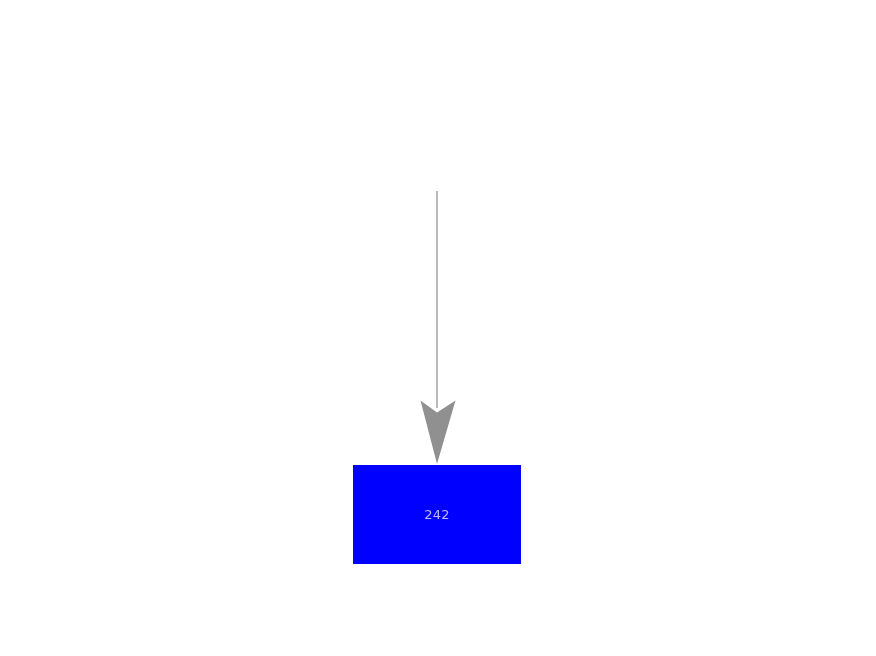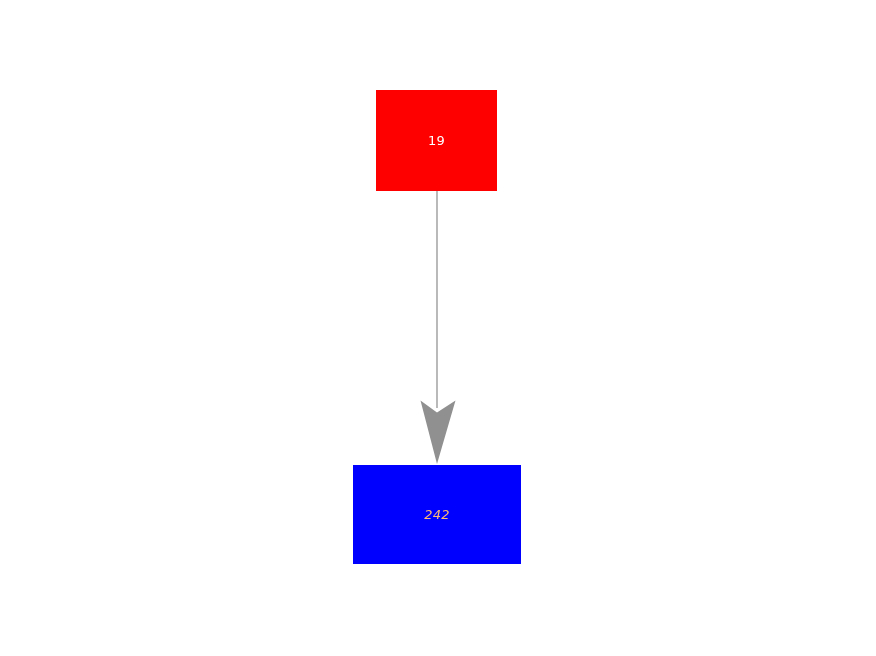--- a/index.html
+++ b/index.html
@@ -59,21 +59,18 @@
 
 <div id="canvas" style="width: 876px; height: 656px; background: rgb(255, 255, 255);">
 
   <svg class="edge-layer" viewBox="0 0 876 656" width="876" height="656" xmlns="http://www.w3.org/2000/svg">
     <g>
       <line x1="437" y1="191" x2="437" y2="408" stroke="#808080" stroke-width="1.1"></line>
       <path d="M 437 464 L 420.5 400.5 L 437 412.5 L 455.5 400.5 Z" fill="#909090"></path>
     </g>
   </svg>
 
-  <div class="node" id="node-source" style="left: 376px; top: 90px; width: 121px; height: 101px; background: rgb(255, 0, 0);">
-    <span class="node-label" style="color: rgb(255, 255, 255);">19</span>
-  </div>
 
   <div class="node" id="node-target" style="left: 353px; top: 465px; width: 168px; height: 99px; background: rgb(0, 0, 255);">
-    <span class="node-label" style="color: #fdba74; font-style: italic;">242</span>
+    <span class="node-label" style="color: #c4b5fd;">242</span>
   </div>
 
 </div>
 
 </body></html>

